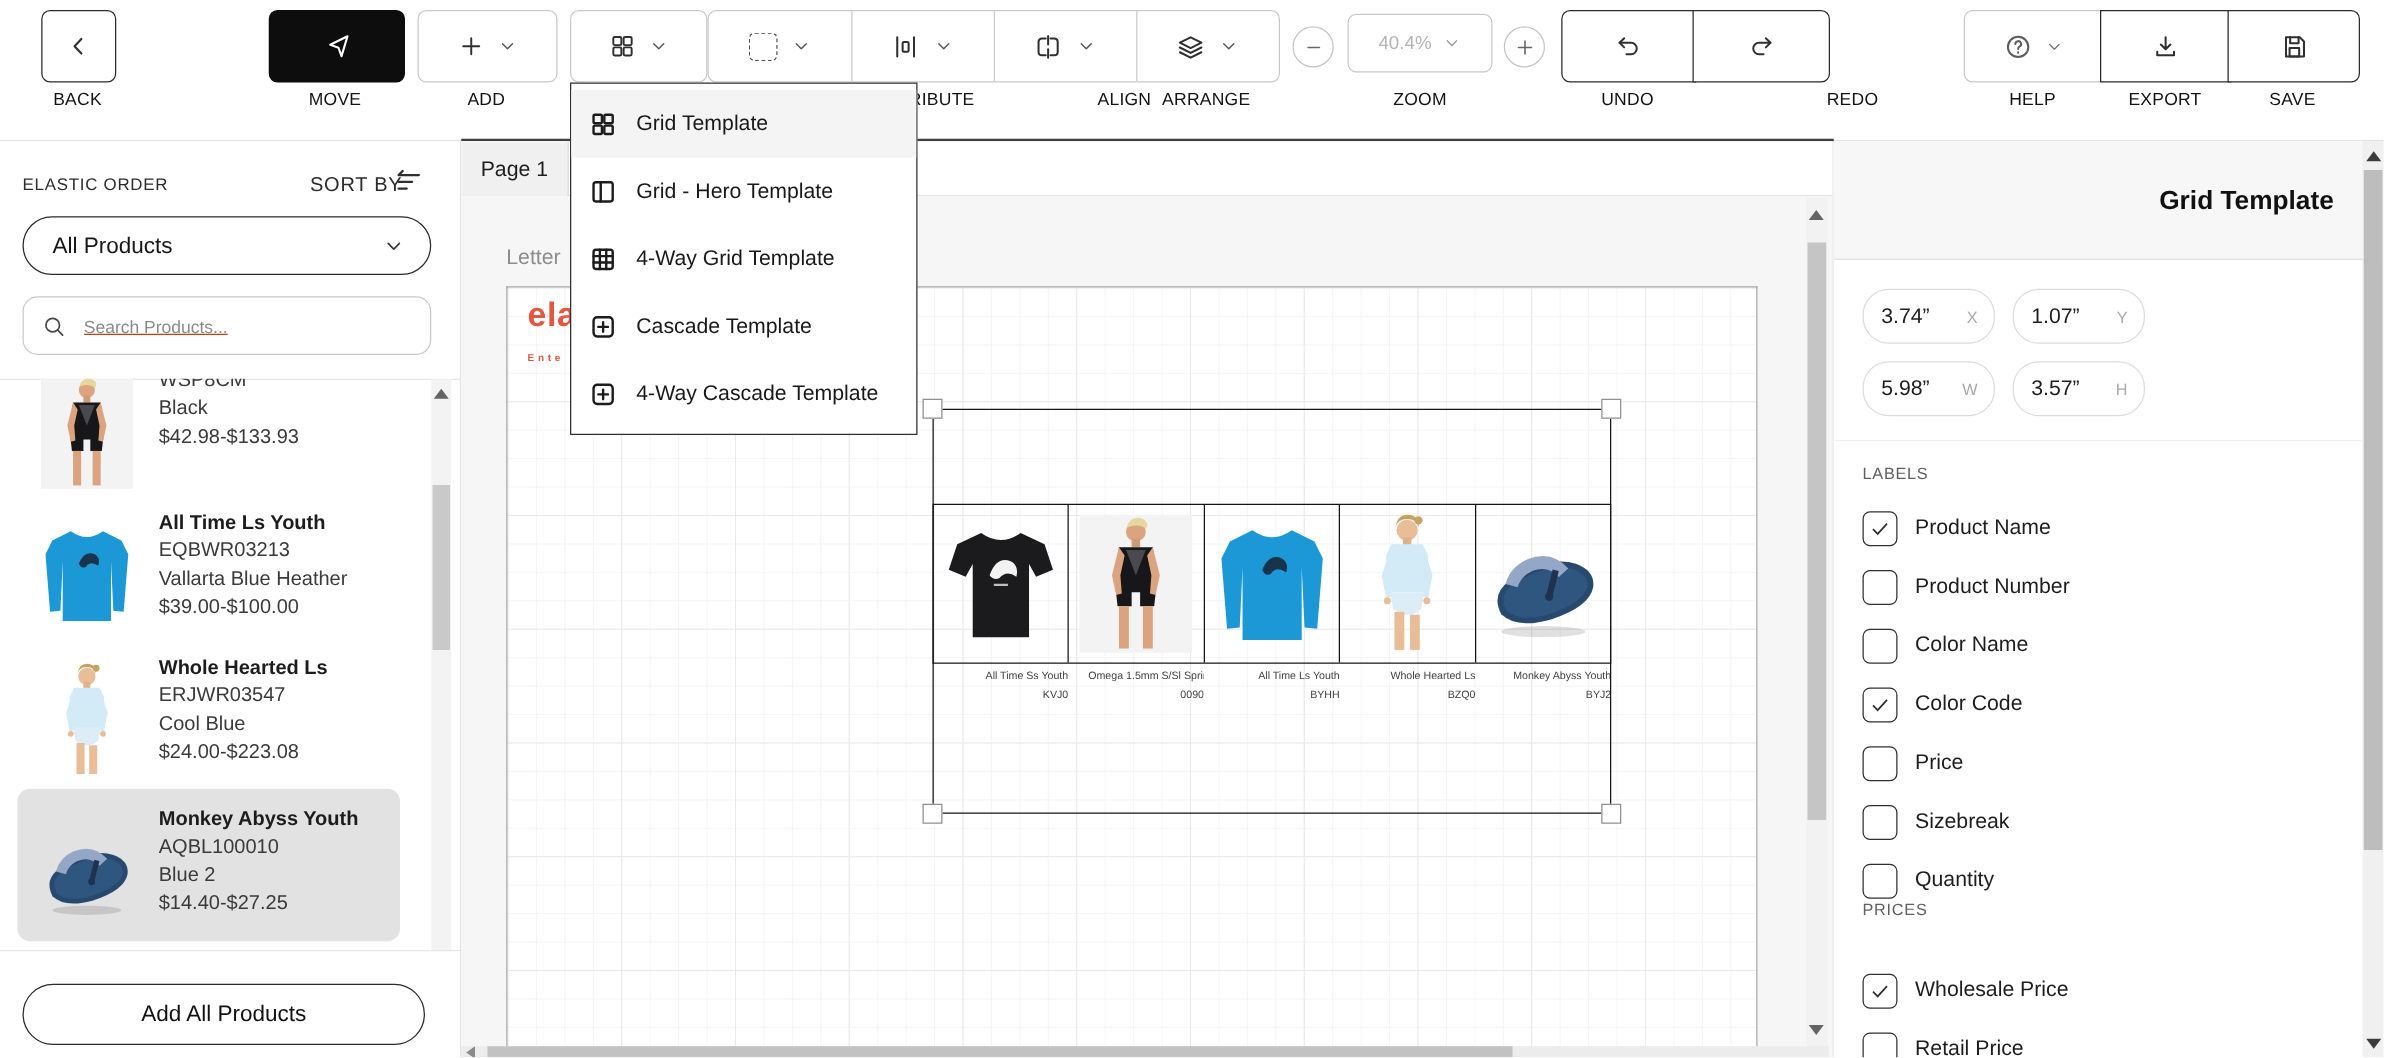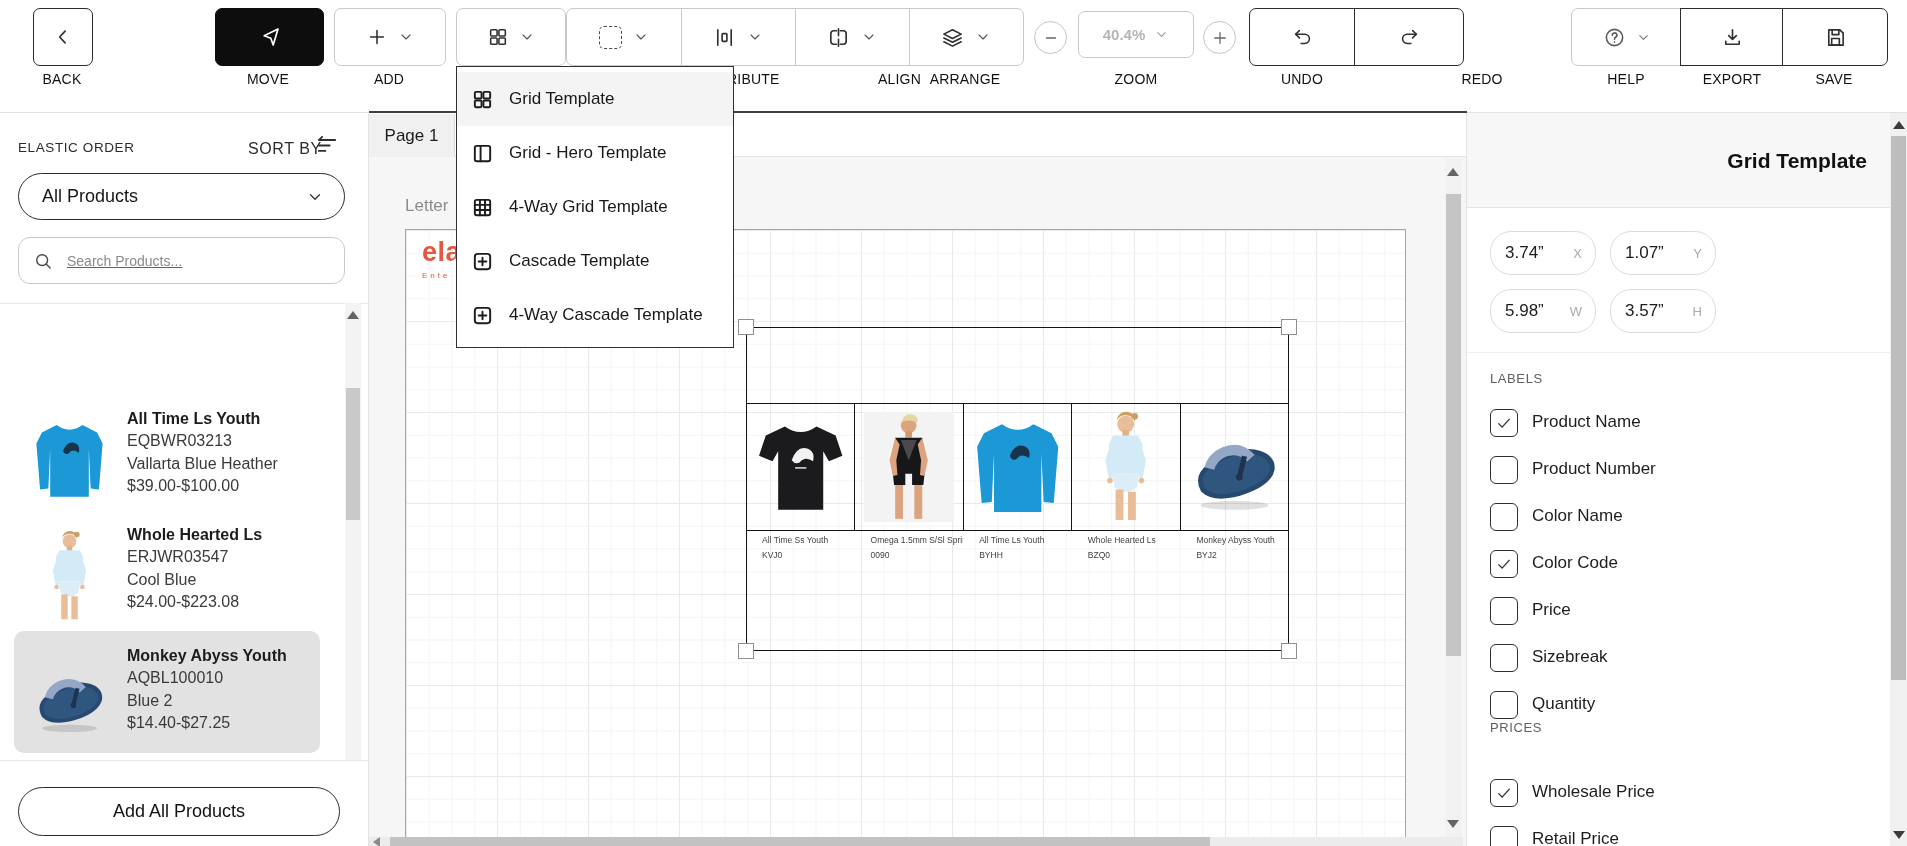--- a/index.html
+++ b/index.html
@@ -15,21 +15,21 @@
   .tbtn.light{border:1px solid #c9c9c9;}
   .tbtn.dark-fill{background:#0d0d0d;border-color:#0d0d0d;}
   .tlabel{position:absolute;top:71px;width:140px;text-align:center;font-size:14px;color:#121212;letter-spacing:.2px;}
   .seg{position:absolute;top:0;height:100%;display:flex;align-items:center;justify-content:center;gap:11px;border-right:1px solid #c9c9c9;}
   .seg:last-child{border-right:none;}
   .circlebtn{position:absolute;top:21px;width:31px;height:31px;border:1px solid #c4c4c4;border-radius:50%;
              background:#fff;display:flex;align-items:center;justify-content:center;cursor:pointer;}
   .dashedsq{width:21px;height:21px;border:1.6px dashed #4c4c4c;border-radius:5px;}
   #zoombox{left:1078px;top:11px;width:116px;height:47px;border:1px solid #c9c9c9;border-radius:7px;background:#fff;
            display:flex;align-items:center;justify-content:center;gap:9px;cursor:pointer;}
-  #zoomval{font-size:15px;font-weight:bold;color:#b5b5b5;}
+  #zoomval{font-size:15px;font-weight:normal;color:#b5b5b5;}
 
   
   #sidebar{left:0;top:113px;width:369px;height:733px;background:#fff;border-right:1px solid #e3e3e3;}
   #sb-head{left:18px;top:27px;font-size:13.5px;letter-spacing:.6px;color:#2b2b2b;}
   #sb-sort{left:248px;top:27px;font-size:16px;letter-spacing:.6px;color:#2b2b2b;}
   #sb-sort-ic{left:314px;top:20px;width:26px;height:26px;}
   #sb-filter{left:18px;top:60px;width:327px;height:47px;border:1.5px solid #2b2b2b;border-radius:25px;background:#fff;
              display:flex;align-items:center;justify-content:space-between;padding:0 20px 0 23px;cursor:pointer;}
   #sb-filter span{font-size:18px;color:#161616;}
   #sb-search{left:18px;top:124px;width:327px;height:47px;border:1px solid #c9c9c9;border-radius:12px;background:#fff;
@@ -65,28 +65,28 @@
   #page-size-label{left:405px;top:196px;font-size:17px;color:#8d8d8d;}
   #page{left:405px;top:229px;width:1001px;height:608px;background:#fff;border:1.5px solid #a6a6a6;border-bottom:none;
         background-image:
           linear-gradient(#e9e9e9 1px, transparent 1px),
           linear-gradient(90deg,#e9e9e9 1px, transparent 1px),
           linear-gradient(#f4f4f4 1px, transparent 1px),
           linear-gradient(90deg,#f4f4f4 1px, transparent 1px);
         background-size:91px 91px,91px 91px,22.75px 22.75px,22.75px 22.75px;}
   #brand-logo{left:422px;top:238px;color:#e4563d;}
   #brand-logo .l1{font-size:27px;font-weight:bold;letter-spacing:.5px;line-height:28px;}
-  #brand-logo .l2{font-size:8px;font-weight:normal;letter-spacing:3px;margin-top:5px;}
+  #brand-logo .l2{font-size:8px;font-weight:bold;letter-spacing:3px;margin-top:16px;}
 
   #grid-row{left:746px;top:403px;width:543px;height:128px;border:1.5px solid #141414;display:flex;background:transparent;}
   .gcell{flex:1;border-right:1.5px solid #141414;padding:3px;display:flex;align-items:center;justify-content:center;}
   .gcell:last-child{border-right:none;}
   .gcell svg{width:100%;height:100%;}
   #grid-labels{left:746px;top:533px;width:543px;display:flex;}
-  .glab{flex:1;text-align:left;font-size:8.5px;color:#3f3f3f;line-height:15px;white-space:nowrap;overflow:hidden;padding-left:16px;}
+  .glab{flex:1;text-align:right;font-size:8.5px;color:#3f3f3f;line-height:15px;white-space:nowrap;overflow:hidden;padding-left:16px;}
 
   #selection{left:746px;top:327px;width:543px;height:324px;border:1.6px solid #141414;cursor:move;}
   .handle{position:absolute;width:16px;height:16px;background:#fff;border:1.5px solid #8f8f8f;}
 
   
   #cv-vtrack{left:1445px;top:158px;width:17px;height:679px;background:#f2f2f2;}
   #cv-vthumb{left:1446px;top:194px;width:15px;height:462px;background:#c5c5c5;}
   #cv-htrack{left:369px;top:837px;width:1094px;height:9px;background:#ececec;}
   #cv-hthumb{left:390px;top:837px;width:820px;height:9px;background:#c2c2c2;}
 
@@ -395,20 +395,32 @@
 
     <div id="sb-search" class="abs">
       <svg class="ic" width="20" height="20" style="stroke:#4a4a4a;flex:0 0 auto;">
           <use href="#ic-search"></use>
         </svg>
       <input type="text" placeholder="Search Products..." style="">
     </div>
 
     <div id="sb-list-top" class="abs"></div>
     <div id="product-list" class="abs">
+        <div class="prow" style="top: -15px;">
+    <div class="rowbg"></div>
+    <svg class="pimg">
+            <use href="#img-black-shorty"></use>
+          </svg>
+    <div class="ptxt">
+      <div class="pname"></div>
+      <div>WSP8CM</div>
+      <div>Black</div>
+      <div>$42.98-$133.93</div>
+    </div>
+  </div>
         <div class="prow" style="top: 99px;">
     <div class="rowbg"></div>
     <svg class="pimg">
             <use href="#img-blue-longsleeve"></use>
           </svg>
     <div class="ptxt">
       <div class="pname">All Time Ls Youth</div>
       <div>EQBWR03213</div>
       <div>Vallarta Blue Heather</div>
       <div>$39.00-$100.00</div>

